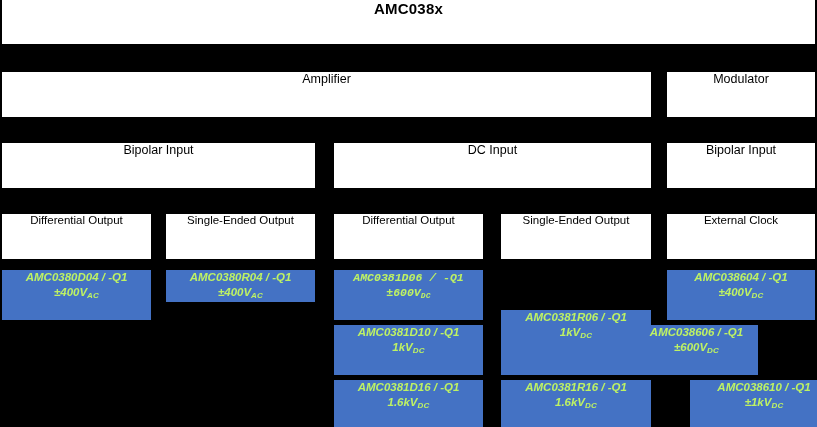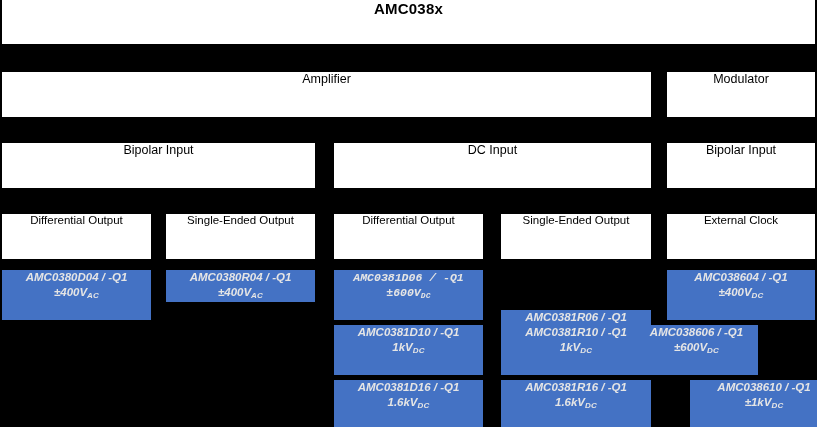--- a/index.html
+++ b/index.html
@@ -27,21 +27,21 @@
     flex-direction: column;
     align-items: center;
     text-align: center;
   }
   .white {
     background: #ffffff;
     color: #000000;
   }
   .blue {
     background: #4472c4;
-    color: #e5e5e5;
+    color: #bef264;
     font-style: italic;
     font-weight: bold;
   }
   .title-cell {
     font-size: 15px;
     font-weight: bold;
     letter-spacing: 0.2px;
   }
   .group-cell {
     font-size: 12.5px;
@@ -130,21 +130,20 @@
       </div>
       <div class="cell blue" style="left: 334px; top: 380px; width: 149px; height: 47px;">
         <div class="part-line">AMC0381D16 / -Q1</div>
         <div class="volt-line"><span>1.6kV</span><sub>DC</sub></div>
       </div>
       <div class="cell blue" style="left: 501px; top: 270px; width: 150px; height: 50px; margin-top: 40px;">
         <div class="part-line">AMC0381R06 / -Q1</div>
         <div class="volt-line"><span>±600V</span><sub>DC</sub></div>
       </div>
       <div class="cell blue" style="left: 501px; top: 325px; width: 150px; height: 50px;">
-        <div class="part-line">AMC0381R10 / -Q1</div>
         <div class="volt-line"><span>1kV</span><sub>DC</sub></div>
       </div>
       <div class="cell blue" style="left: 501px; top: 380px; width: 150px; height: 47px;">
         <div class="part-line">AMC0381R16 / -Q1</div>
         <div class="volt-line"><span>1.6kV</span><sub>DC</sub></div>
       </div>
       <div class="cell blue" style="left: 667px; top: 270px; width: 148px; height: 50px;">
         <div class="part-line">AMC038604 / -Q1</div>
         <div class="volt-line"><span>±400V</span><sub>DC</sub></div>
       </div>

